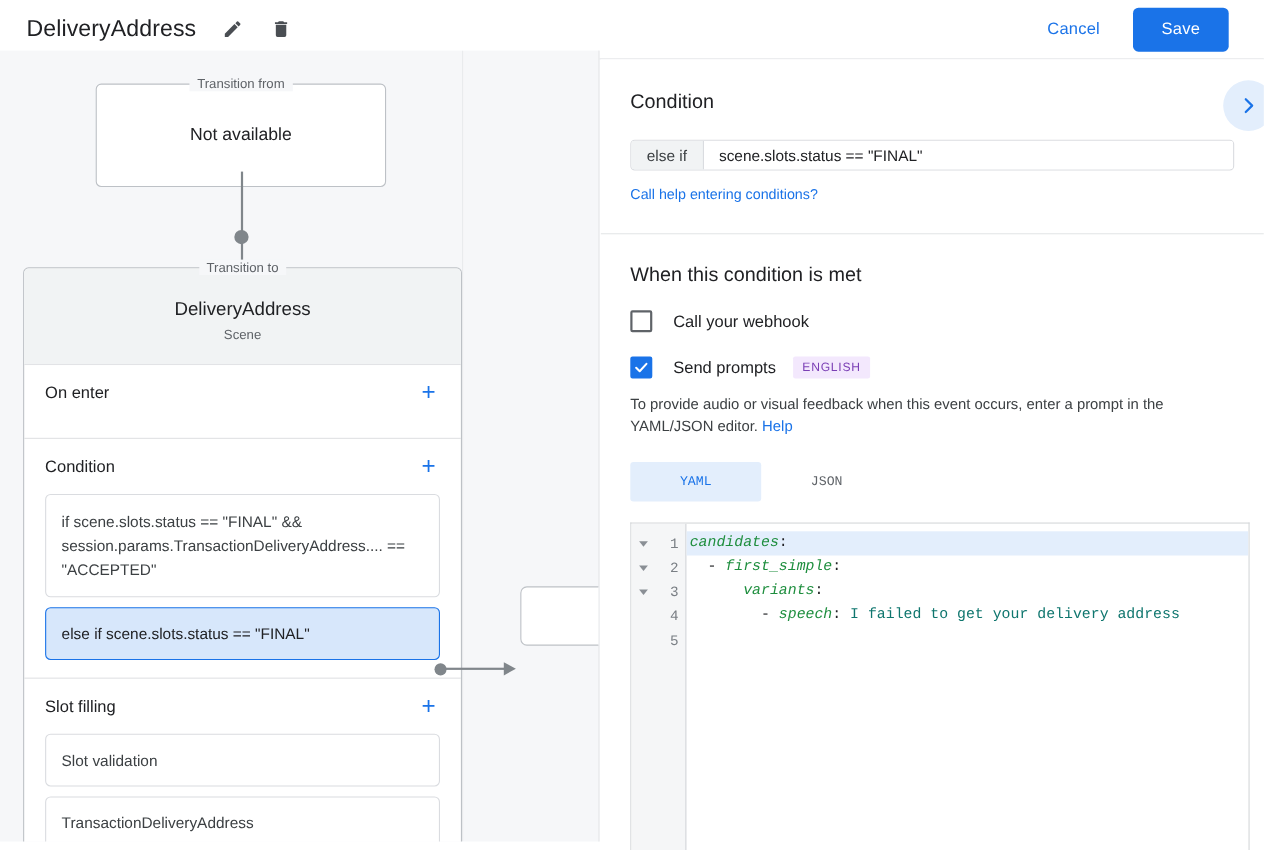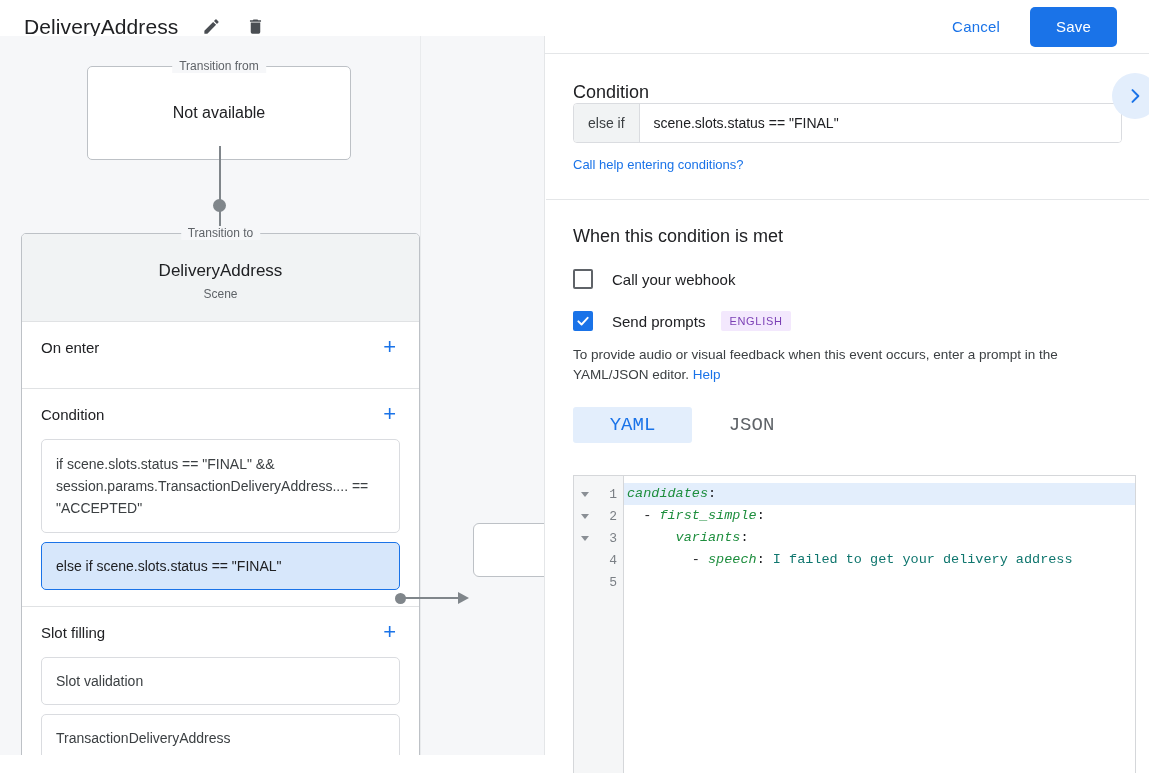--- a/index.html
+++ b/index.html
@@ -40,21 +40,21 @@
     margin-left: 18px;
     background: #1a73e8; color: #ffffff;
     font-size: 15px; font-weight: 500; letter-spacing: .2px;
     border: none; border-radius: 5px;
     padding: 0 26px; height: 40px; cursor: pointer;
     font-family: "Liberation Sans", sans-serif;
   }
 
   
   .canvas {
-    position: absolute; left: 0; top: 36px;
+    position: absolute; left: 0; top: 46px;
     width: 545px; height: 719px;
     background: #f6f7f9;
     border-right: 1px solid #e4e6e8;
     overflow: hidden;
   }
   .canvas-inner { position: relative; width: 545px; height: 719px; }
 
   
   .node-from {
     position: absolute; left: 87px; top: 30px;
@@ -179,23 +179,23 @@
     font-size: 18px; color: #202124; font-weight: 400;
   }
   .chevron-btn {
     position: absolute; right: -9px; top: 19px;
     width: 46px; height: 46px; border-radius: 50%;
     background: #e3eefc;
     display: flex; align-items: center; justify-content: center;
     cursor: pointer;
   }
   .cond-row {
-    display: flex; 
+    display: flex; margin-top: 24px;
     border: 1px solid #dadce0; border-radius: 4px;
-    height: 40px; overflow: hidden;
+    height: 28px; overflow: hidden;
   }
   .cond-prefix {
     background: #f1f3f4; color: #3c4043;
     font-size: 14px;
     display: flex; align-items: center; justify-content: center;
     padding: 0 14px;
     border-right: 1px solid #dadce0;
     white-space: nowrap;
   }
   .cond-input {
@@ -236,21 +236,21 @@
     margin-top: 14px;
     font-size: 13.5px; color: #3c4043; line-height: 20px;
     max-width: 552px;
   }
   .desc a { color: #1a73e8; text-decoration: none; cursor: pointer; }
 
   .tabs { display: flex; margin-top: 22px; }
   .tab {
     width: 119px; height: 36px;
     display: flex; align-items: center; justify-content: center;
-    font-size: 19px; color: #5f6368; cursor: pointer;
+    font-size: 12px; color: #5f6368; cursor: pointer;
     font-family: "Liberation Mono", monospace;
   }
   .tab.active { background: #e3eefc; color: #1a73e8; border-radius: 3px; }
 
   
   .editor {
     position: absolute; left: 573px; top: 475px;
     width: 563px; height: 298px;
     border: 1px solid #d5d7da;
     border-bottom: none;

